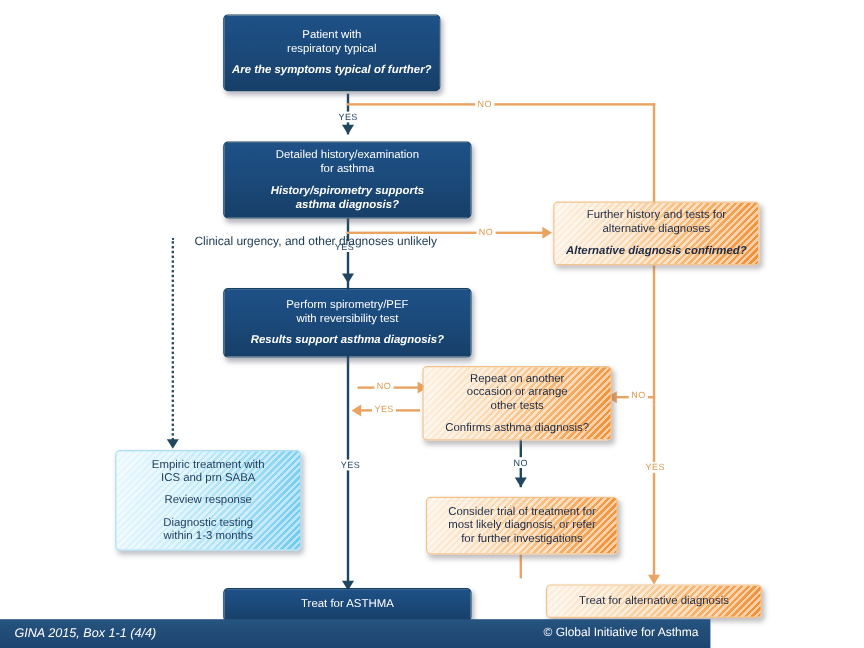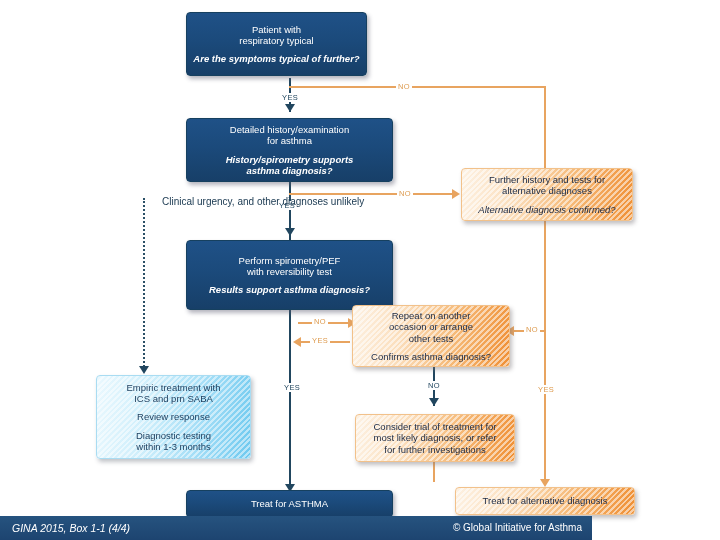--- a/index.html
+++ b/index.html
@@ -48,21 +48,21 @@
   
   .orange {
     background:
       repeating-linear-gradient(135deg, rgba(255,255,255,0.55) 0 2px, rgba(255,255,255,0) 2px 4px),
       linear-gradient(100deg,#fdf1e2 0%,#fbdfbe 30%,#f6bc7c 62%,#ef8f34 100%);
     color: #1c2a44;
     border: 1px solid #f2c18a;
     box-shadow: 2px 3px 4px rgba(120,115,120,0.45);
     font-size: 9.5px;
   }
-  .orange .ital { font-style: italic; font-weight: normal; }
+  .orange .ital { font-style: italic; font-weight: bold; }
 
   
   .lblue {
     background:
       repeating-linear-gradient(135deg, rgba(255,255,255,0.5) 0 2px, rgba(255,255,255,0) 2px 4px),
       linear-gradient(100deg,#eaf8fe 0%,#cdeefb 35%,#9fdcf6 70%,#6ec9ef 100%);
     color: #1c3c5c;
     border: 1px solid #a9dcf2;
     box-shadow: 2px 3px 4px rgba(120,125,135,0.45);
     font-size: 9.5px;
@@ -222,21 +222,21 @@
     <span class="ln">other diagnoses unlikely</span>
   </div>
 
   <div class="node orange" style="left:461px; top:168px; width:172px; height:53px;">
     <span class="ln">Further history and tests for</span>
     <span class="ln">alternative diagnoses</span>
     <span class="gap"></span>
     <span class="ln ital">Alternative diagnosis confirmed?</span>
   </div>
 
-  <div class="node blue" style="left:186px; top:240px; width:207px; height:70px;">
+  <div class="node blue" style="left:186px; top:240px; width:207px; height:58px;">
     <span class="ln">Perform spirometry/PEF</span>
     <span class="ln">with reversibility test</span>
     <span class="gap"></span>
     <span class="ln ital">Results support asthma diagnosis?</span>
   </div>
 
   <div class="node orange" style="left:352px; top:305px; width:158px; height:62px;">
     <span class="ln">Repeat on another</span>
     <span class="ln">occasion or arrange</span>
     <span class="ln">other tests</span>

